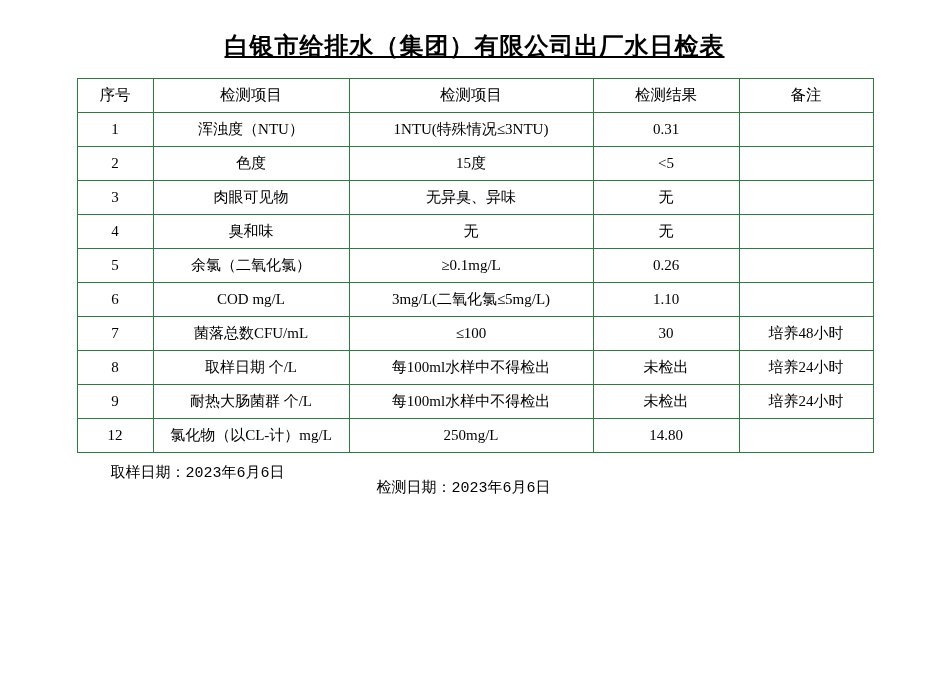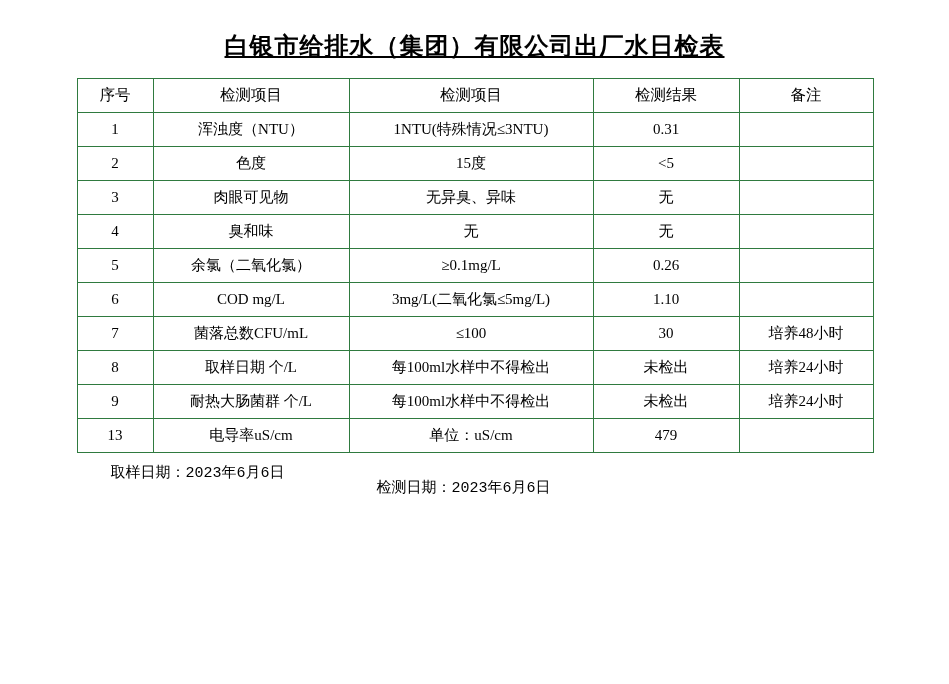--- a/index.html
+++ b/index.html
@@ -161,24 +161,24 @@
           <td>培养24小时</td>
         </tr>
         <tr>
           <td>9</td>
           <td>耐热大肠菌群 个/L</td>
           <td>每100ml水样中不得检出</td>
           <td>未检出</td>
           <td>培养24小时</td>
         </tr>
         <tr>
-          <td>13</td>
-          <td>电导率uS/cm</td>
-          <td>单位：uS/cm</td>
-          <td>479</td>
+          <td>12</td>
+          <td class="nowrap">氯化物（以CL-计）mg/L</td>
+          <td class="small-latin">250mg/L</td>
+          <td>14.80</td>
           <td></td>
         </tr>
       </tbody>
     </table>
   </div>
 
   <div class="footer-row">
     <div class="footer-cell f1">取样日期：2023年6月6日</div>
     <div class="footer-cell f2">检测日期：2023年6月6日</div>
   </div>

